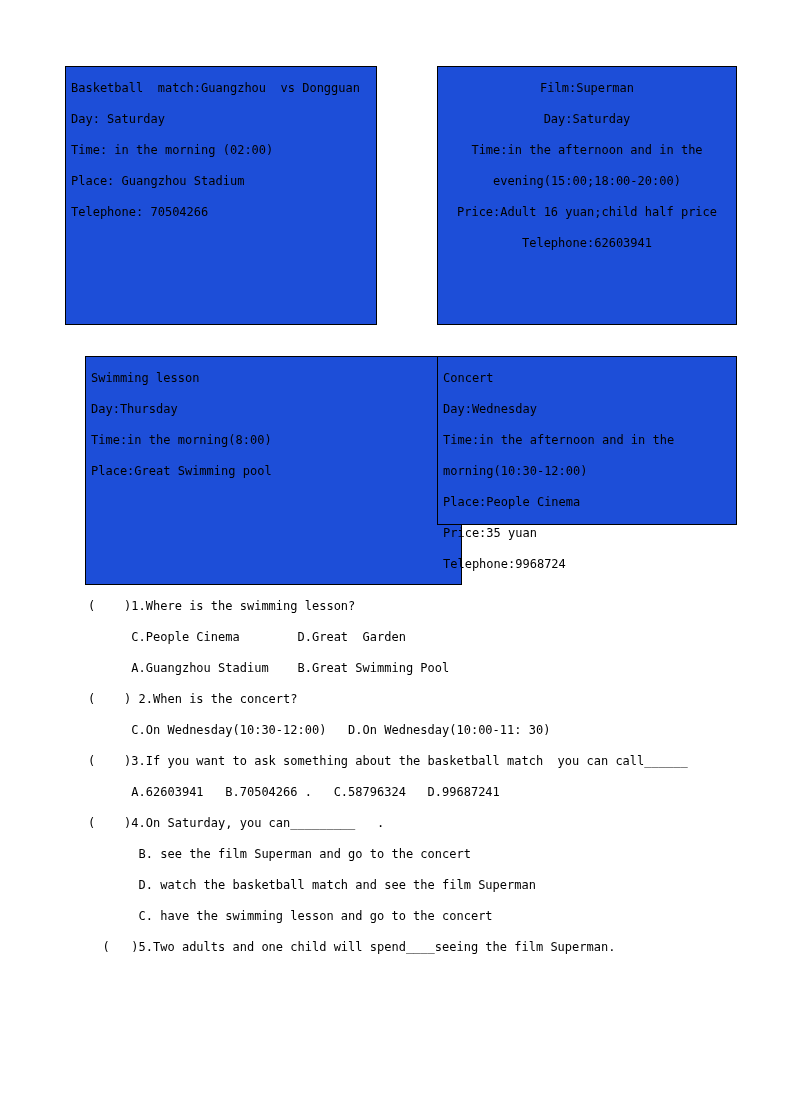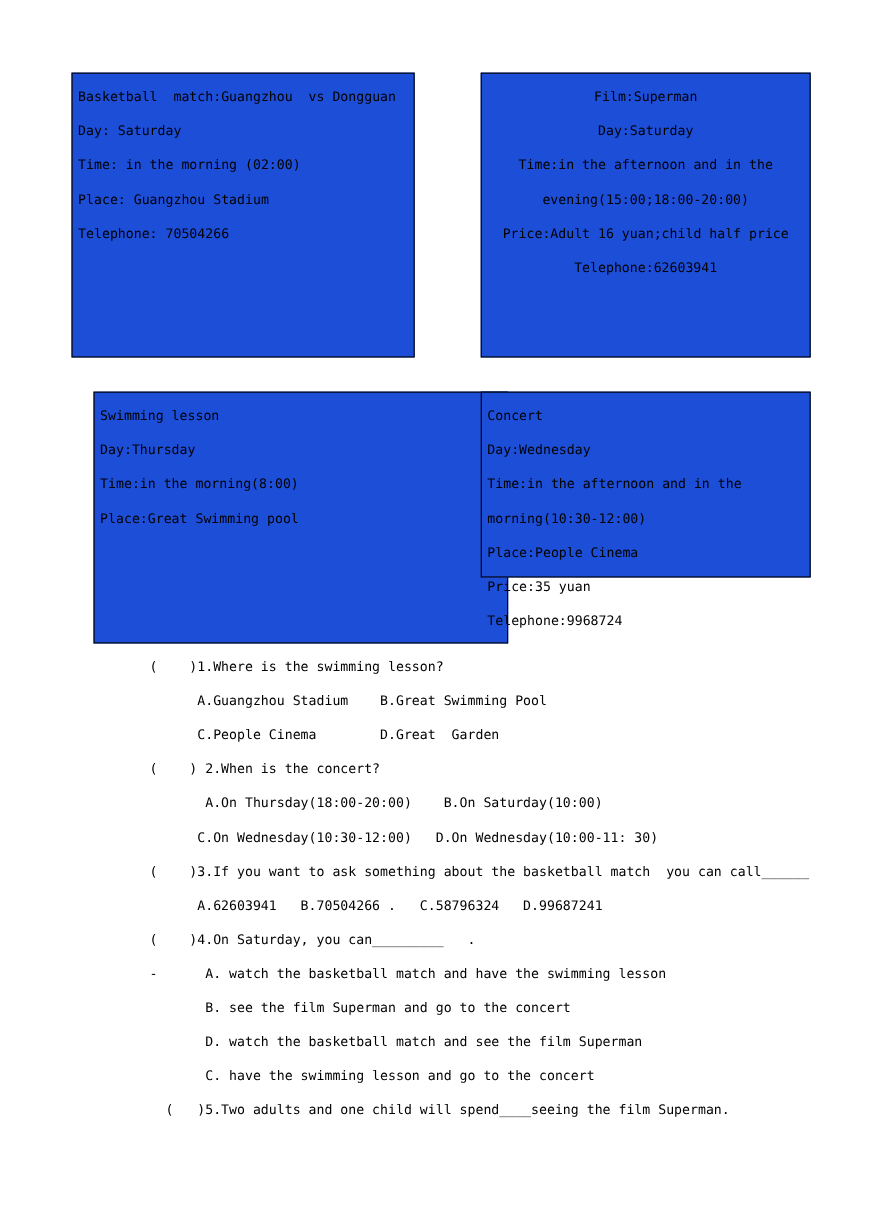--- a/index.html
+++ b/index.html
@@ -31,21 +31,20 @@
   .questions {
     position: absolute;
     left: 0;
     top: 591px;
     width: 790px;
   }
   .questions p {
     line-height: 31px;
     padding-left: 88px;
     white-space: pre;
-    margin-left: 48px;
   }
 </style>
 </head>
 <body>
 
 <div class="page">
 
   <div class="box box-tl">
     <p>Basketball  match:Guangzhou  vs Dongguan</p>
     <p>Day: Saturday</p>
@@ -75,28 +74,26 @@
     <p>Day:Wednesday</p>
     <p>Time:in the afternoon and in the</p>
     <p>morning(10:30-12:00)</p>
     <p>Place:People Cinema</p>
     <p>Price:35 yuan</p>
     <p>Telephone:9968724</p>
   </div>
 
   <div class="questions">
     <p>(    )1.Where is the swimming lesson?</p>
+    <p>      C.People Cinema        D.Great  Garden</p>
     <p>      A.Guangzhou Stadium    B.Great Swimming Pool</p>
-    <p>      C.People Cinema        D.Great  Garden</p>
     <p>(    ) 2.When is the concert?</p>
-    <p>       A.On Thursday(18:00-20:00)    B.On Saturday(10:00)</p>
     <p>      C.On Wednesday(10:30-12:00)   D.On Wednesday(10:00-11: 30)</p>
     <p>(    )3.If you want to ask something about the basketball match  you can call______</p>
     <p>      A.62603941   B.70504266 .   C.58796324   D.99687241</p>
     <p>(    )4.On Saturday, you can_________   .</p>
-    <p>-      A. watch the basketball match and have the swimming lesson</p>
     <p>       B. see the film Superman and go to the concert</p>
     <p>       D. watch the basketball match and see the film Superman</p>
     <p>       C. have the swimming lesson and go to the concert</p>
     <p>  (   )5.Two adults and one child will spend____seeing the film Superman.</p>
   </div>
 
 </div>
 
 </body></html>

